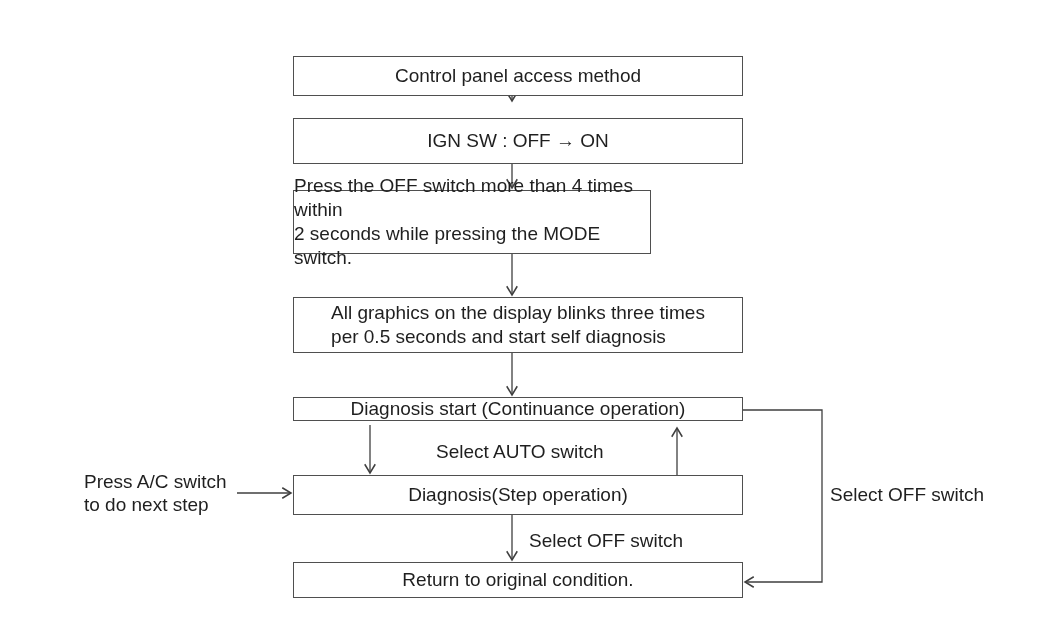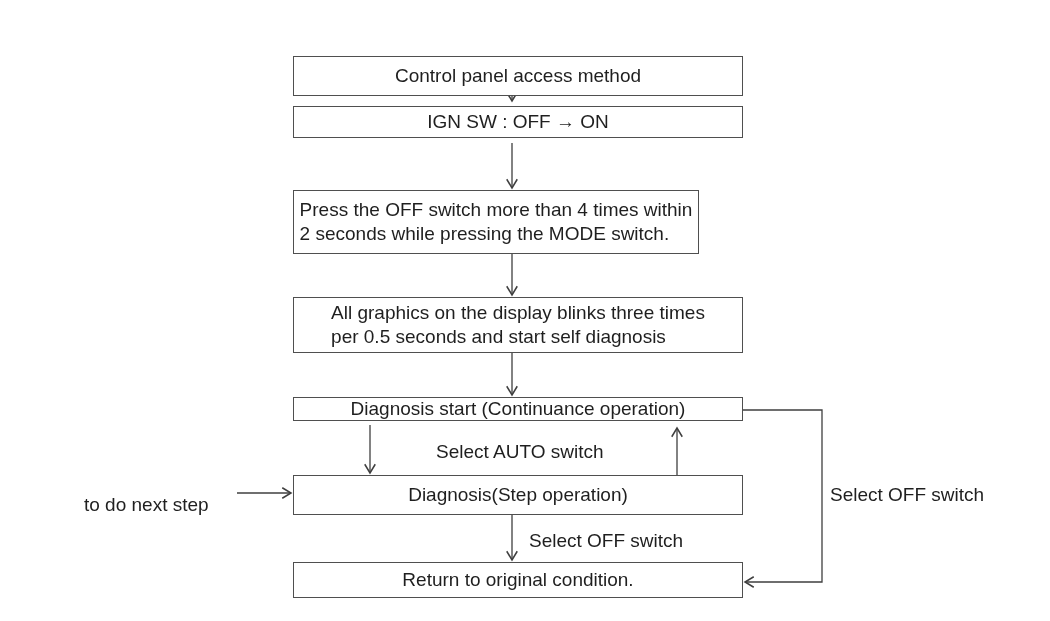--- a/index.html
+++ b/index.html
@@ -33,22 +33,22 @@
     color: #1f1f1f;
     font-size: 19px;
     line-height: 24px;
     text-align: center;
   }
   .node .multiline {
     text-align: left;
     display: inline-block;
   }
   .node-1 { left: 293px; top: 17px;  width: 450px; height: 40px; margin-top: 39px; }
-  .node-2 { left: 293px; top: 106px; width: 450px; height: 32px; }
-  .node-3 { left: 293px; top: 190px; width: 406px; height: 64px; }
+  .node-2 { left: 293px; top: 118px; width: 450px; height: 46px; }
+  .node-3 { left: 293px; top: 190px; width: 358px; height: 64px; }
   .node-4 { left: 293px; top: 297px; width: 450px; height: 56px; }
   .node-5 { left: 293px; top: 397px; width: 450px; height: 24px; }
   .node-6 { left: 293px; top: 475px; width: 450px; height: 40px; }
   .node-7 { left: 293px; top: 562px; width: 450px; height: 36px; }
   .edge-label {
     position: absolute;
     color: #1f1f1f;
     font-size: 19px;
     line-height: 23px;
     white-space: nowrap;
@@ -116,17 +116,17 @@
     <span>Return to original condition.</span>
   </div>
 
   <div class="edge-label label-select-auto">Select AUTO switch</div>
 
   <div class="edge-label label-select-off-step">Select OFF switch</div>
 
   <div class="edge-label label-select-off-loop">Select OFF switch</div>
 
   <div class="edge-label label-press-ac">
-    <br>
+    <span>Press A/C switch</span><br>
     <span>to do next step</span>
   </div>
 
 </div>
 
 </body></html>

